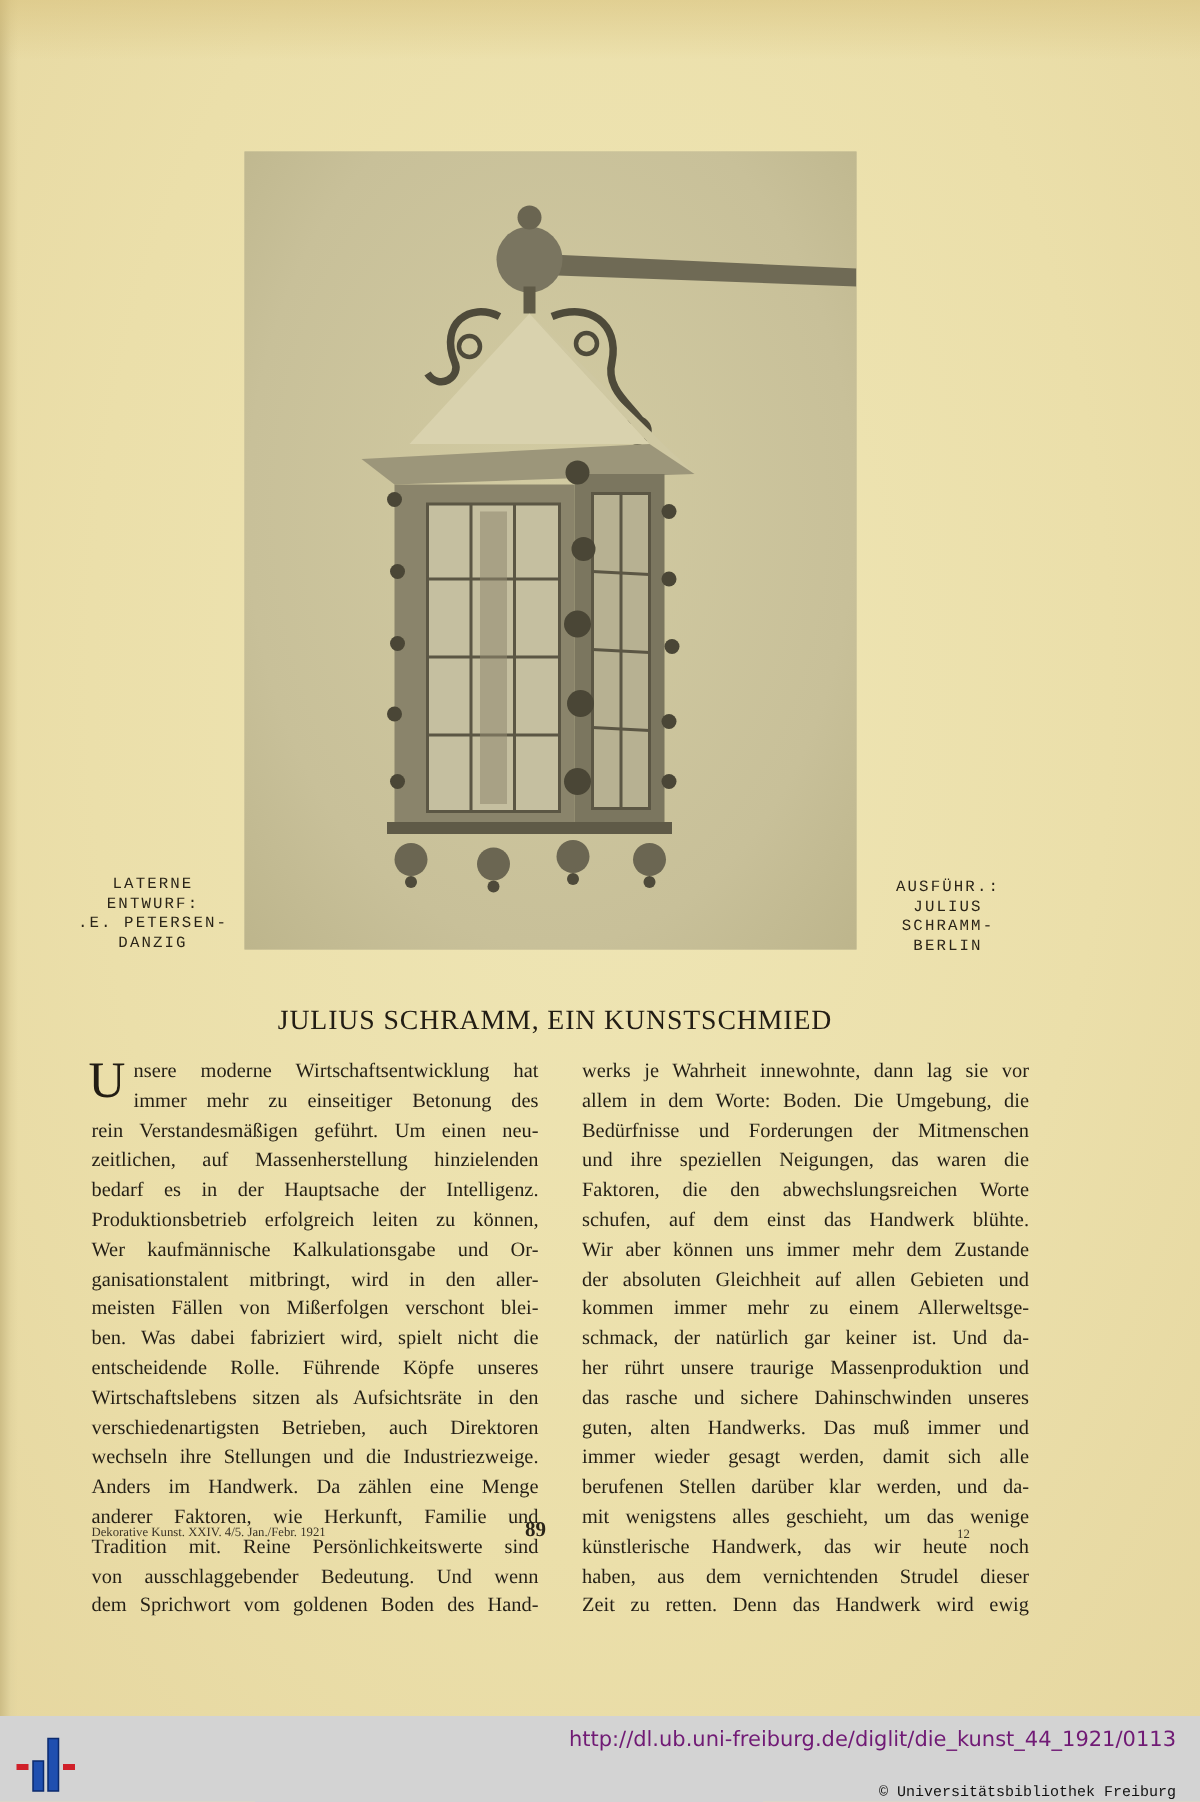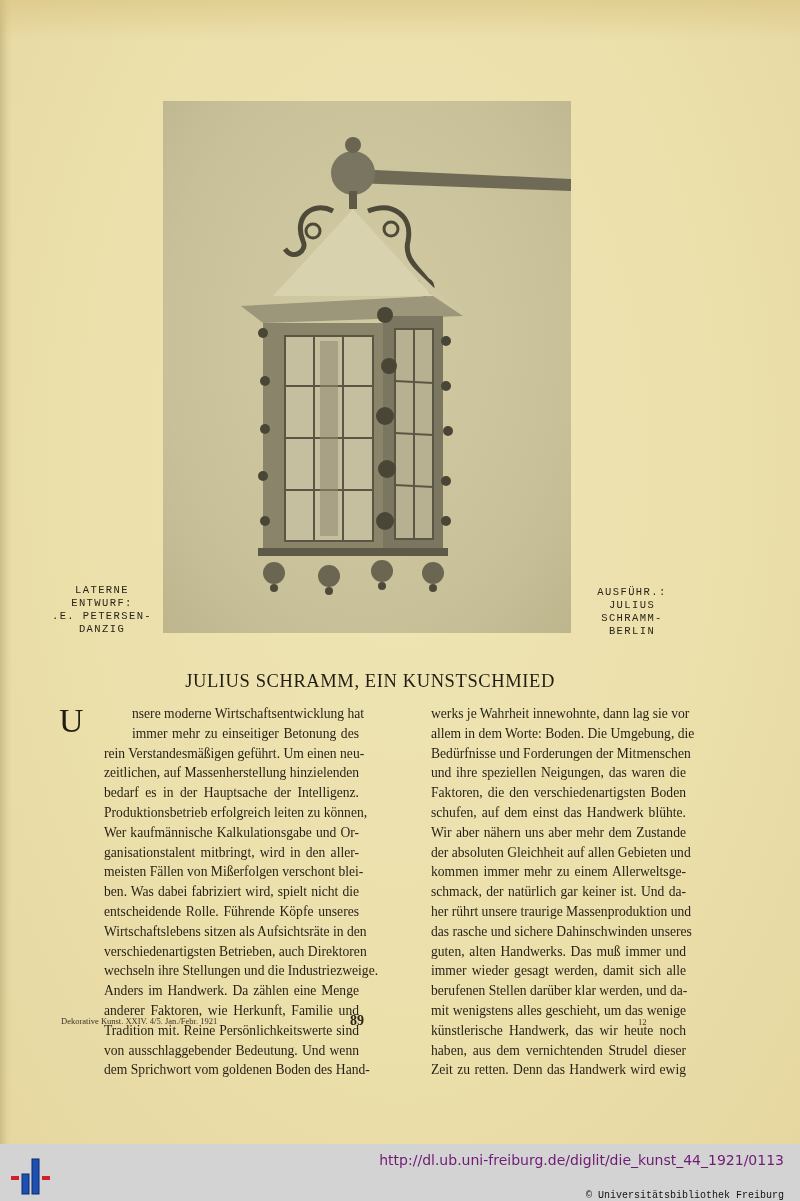--- a/index.html
+++ b/index.html
@@ -13,21 +13,21 @@
     .photo { position:absolute; left:163px; top:101px; width:408px; height:532px; background:#c9c29a;
       background-image: radial-gradient(ellipse at 50% 45%, #d2cba2 0%, #c8c099 70%, #bdb58c 100%); overflow:hidden; }
     .photo svg { position:absolute; left:0; top:0; }
     .caption { position:absolute; font-family:Liberation Mono, monospace; font-size:10.5px; letter-spacing:1.4px; line-height:13px; text-align:center; color:#2a2418; }
     .caption-left { left:46px; top:584px; width:112px; }
     .caption-right { left:580px; top:586px; width:104px; }
     .title { position:absolute; left:160px; top:671px; width:420px; text-align:center; font-size:18.5px; letter-spacing:0.6px; color:#221d14; }
     .col { position:absolute; top:704px; width:298px; font-size:13.6px; line-height:19.8px; color:#241f16; text-align:justify; }
     .col-left { left:61px; }
     .col-right { left:388px; }
-    .line { display:block; text-align:justify; text-align-last:justify; white-space:nowrap; height:19.8px;margin-left:43px; }
+    .line { display:block; text-align:justify; text-align-last:justify; white-space:nowrap; height:19.8px; }
     .line.indent { padding-left:28px; }
     .drop { position:absolute; left:-2px; top:2px; font-size:34px; line-height:30px; color:#221d14; }
     .footer-pub { position:absolute; left:61px; top:1016px; font-size:8.5px; color:#3a3326; }
     .footer-num { position:absolute; left:350px; top:1013px; font-size:14px; color:#2a2418;font-weight:bold; }
     .footer-sig { position:absolute; left:604px; top:1017px; font-size:8.5px; color:#3a3326;margin-left:34px; }
     .bar { position:absolute; left:0; top:1144px; width:800px; height:57px; background:#d3d3d3; }
     .url { position:absolute; right:16px; top:8px; font-family:"DejaVu Sans", sans-serif; font-size:14px; color:#701a75; }
     .copy { position:absolute; right:16px; top:46px; font-family:Liberation Mono, monospace; font-size:10px; color:#111; }
     .logo { position:absolute; left:10px; top:8px; width:44px; height:44px; }
   </style>
@@ -147,23 +147,23 @@
     <span class="line">Tradition mit. Reine Persönlichkeitswerte sind</span>
     <span class="line">von ausschlaggebender Bedeutung. Und wenn</span>
     <span class="line">dem Sprichwort vom goldenen Boden des Hand-</span>
   </div>
 
   <div class="col col-right">
     <span class="line">werks je Wahrheit innewohnte, dann lag sie vor</span>
     <span class="line">allem in dem Worte: Boden. Die Umgebung, die</span>
     <span class="line">Bedürfnisse und Forderungen der Mitmenschen</span>
     <span class="line">und ihre speziellen Neigungen, das waren die</span>
-    <span class="line">Faktoren, die den verschiedenartigsten Boden</span>
+    <span class="line">Faktoren, die den abwechslungsreichen Worte</span>
     <span class="line">schufen, auf dem einst das Handwerk blühte.</span>
-    <span class="line">Wir aber nähern uns aber mehr dem Zustande</span>
+    <span class="line">Wir aber können uns immer mehr dem Zustande</span>
     <span class="line">der absoluten Gleichheit auf allen Gebieten und</span>
     <span class="line">kommen immer mehr zu einem Allerweltsge-</span>
     <span class="line">schmack, der natürlich gar keiner ist. Und da-</span>
     <span class="line">her rührt unsere traurige Massenproduktion und</span>
     <span class="line">das rasche und sichere Dahinschwinden unseres</span>
     <span class="line">guten, alten Handwerks. Das muß immer und</span>
     <span class="line">immer wieder gesagt werden, damit sich alle</span>
     <span class="line">berufenen Stellen darüber klar werden, und da-</span>
     <span class="line">mit wenigstens alles geschieht, um das wenige</span>
     <span class="line">künstlerische Handwerk, das wir heute noch</span>

